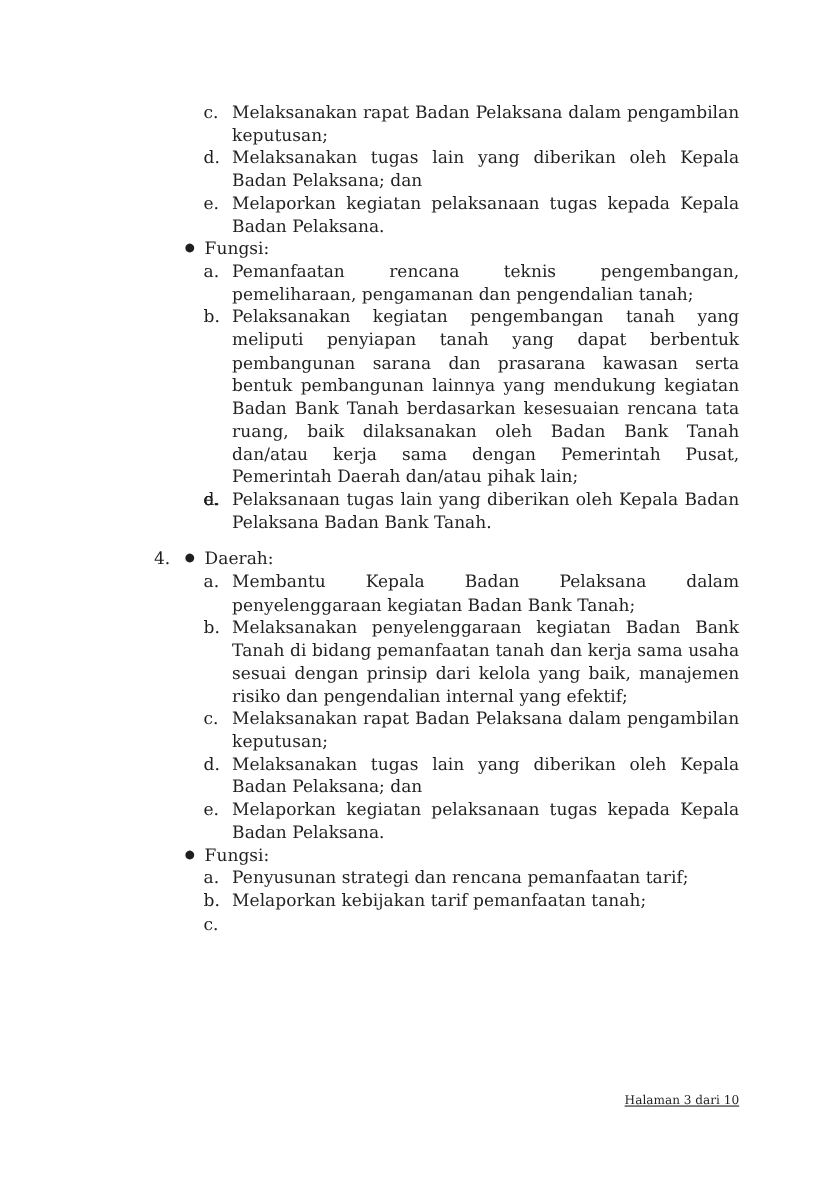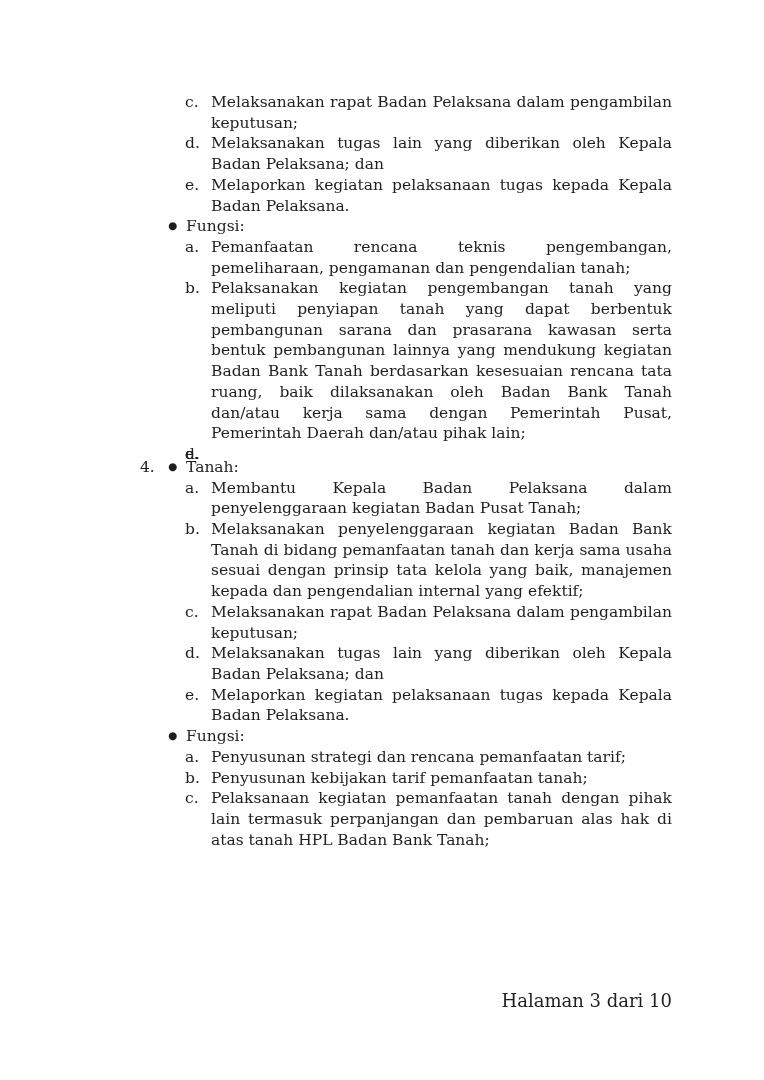--- a/index.html
+++ b/index.html
@@ -30,23 +30,24 @@
     position: absolute; left: 28px; top: -1px;
     font-size: 10.5px; line-height: 20.7px;
   }
   
   .num-item { position: relative; padding-left: 27px; margin-top: 13px; }
   .num-item .n { position: absolute; left: 0; top: 0; }
   .footer {
     position: absolute;
     top: 991px;
     right: 92px;
-    font-size: 18px;
+    font-size: 11px;
     line-height: 20.7px;
     white-space: nowrap;
+    text-decoration: underline;
   }
 </style>
 </head>
 <body>
 
 <div class="page">
   <main class="content">
 
     <section>
       <div class="abc-item">
@@ -78,40 +79,41 @@
         <span class="t">Pelaksanakan kegiatan pengembangan tanah yang meliputi penyiapan tanah yang dapat berbentuk pembangunan sarana dan prasarana kawasan serta bentuk pembangunan lainnya yang mendukung kegiatan Badan Bank Tanah berdasarkan kesesuaian rencana tata ruang, baik dilaksanakan oleh Badan Bank Tanah dan/atau kerja sama dengan Pemerintah Pusat, Pemerintah Daerah dan/atau pihak lain;</span>
       </div>
       <div class="abc-item">
         <span class="m">c.</span>
       </div>
       <div class="abc-item">
         <span class="m">d.</span>
       </div>
       <div class="abc-item">
         <span class="m">e.</span>
+        <span class="t">Pelaksanaan tugas lain yang diberikan oleh Kepala Badan Pelaksana Badan Bank Tanah.</span>
       </div>
     </section>
 
     <section class="num-item">
       <span class="n">4.</span>
     </section>
 
     <div class="bullet-row">
       <span class="b">●</span>
-      <span>Tanah:</span>
+      <span>Daerah:</span>
     </div>
 
     <section>
       <div class="abc-item">
         <span class="m">a.</span>
-        <span class="t">Membantu Kepala Badan Pelaksana dalam penyelenggaraan kegiatan Badan Pusat Tanah;</span>
+        <span class="t">Membantu Kepala Badan Pelaksana dalam penyelenggaraan kegiatan Badan Bank Tanah;</span>
       </div>
       <div class="abc-item">
         <span class="m">b.</span>
-        <span class="t">Melaksanakan penyelenggaraan kegiatan Badan Bank Tanah di bidang pemanfaatan tanah dan kerja sama usaha sesuai dengan prinsip tata kelola yang baik, manajemen kepada dan pengendalian internal yang efektif;</span>
+        <span class="t">Melaksanakan penyelenggaraan kegiatan Badan Bank Tanah di bidang pemanfaatan tanah dan kerja sama usaha sesuai dengan prinsip dari kelola yang baik, manajemen risiko dan pengendalian internal yang efektif;</span>
       </div>
       <div class="abc-item">
         <span class="m">c.</span>
         <span class="t">Melaksanakan rapat Badan Pelaksana dalam pengambilan keputusan;</span>
       </div>
       <div class="abc-item">
         <span class="m">d.</span>
         <span class="t">Melaksanakan tugas lain yang diberikan oleh Kepala Badan Pelaksana; dan</span>
       </div>
       <div class="abc-item">
@@ -125,24 +127,23 @@
       <span>Fungsi:</span>
     </div>
 
     <section>
       <div class="abc-item">
         <span class="m">a.</span>
         <span class="t">Penyusunan strategi dan rencana pemanfaatan tarif;</span>
       </div>
       <div class="abc-item">
         <span class="m">b.</span>
-        <span class="t">Penyusunan kebijakan tarif pemanfaatan tanah;</span>
+        <span class="t">Melaporkan kebijakan tarif pemanfaatan tanah;</span>
       </div>
       <div class="abc-item">
         <span class="m">c.</span>
-        <span class="t">Pelaksanaan kegiatan pemanfaatan tanah dengan pihak lain termasuk perpanjangan dan pembaruan alas hak di atas tanah HPL Badan Bank Tanah;</span>
       </div>
     </section>
 
   </main>
 
   <footer class="footer">Halaman 3 dari 10</footer>
 </div>
 
 </body></html>

